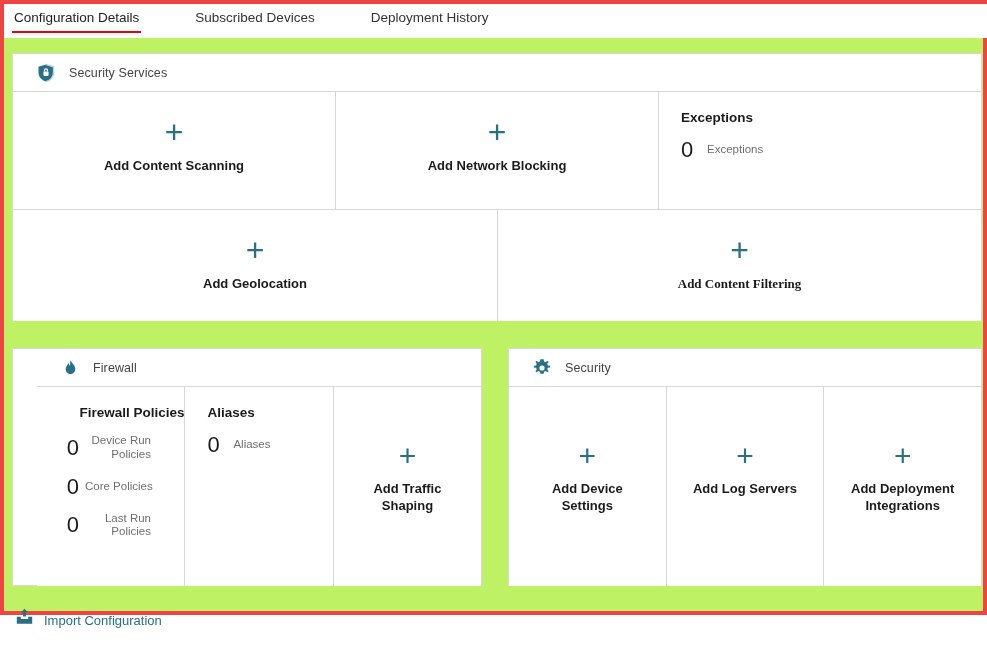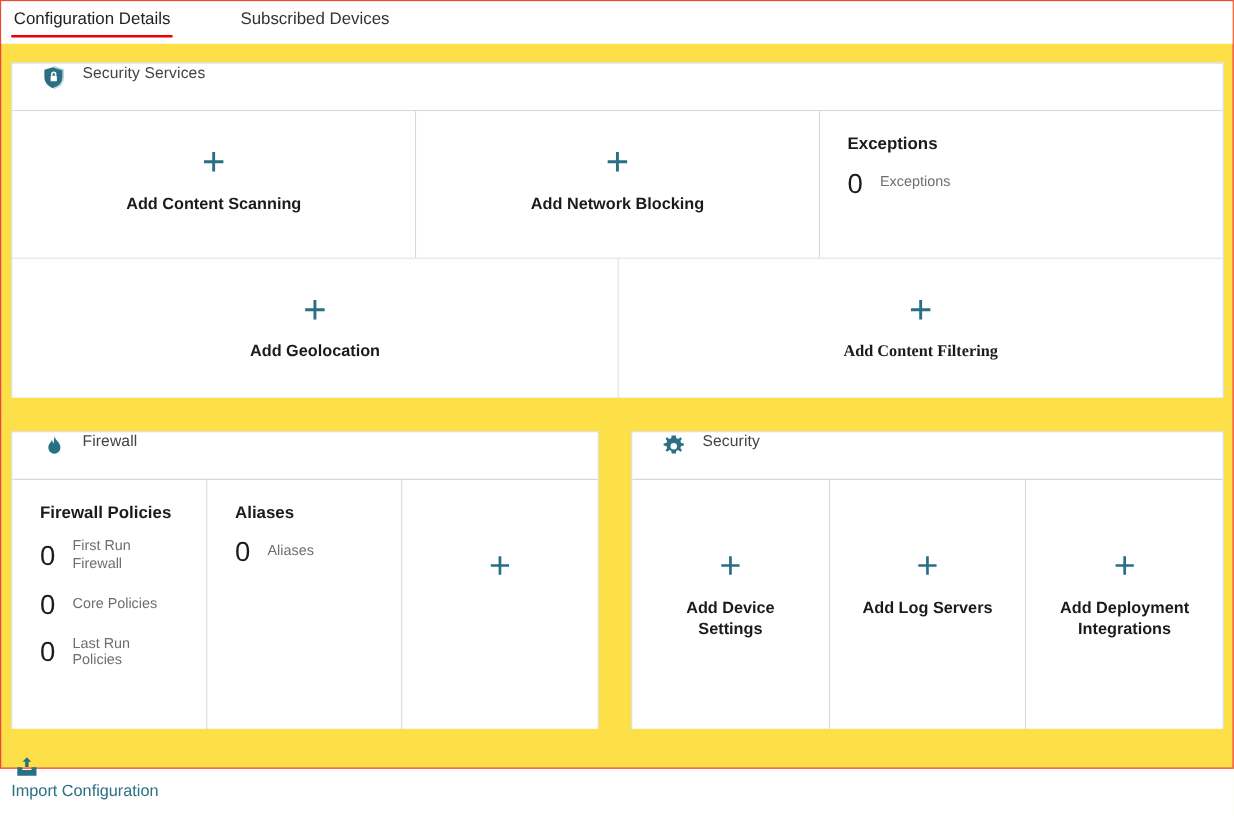--- a/index.html
+++ b/index.html
@@ -12,22 +12,22 @@
     height: 653px;
     font-family: "Liberation Sans", sans-serif;
     color: #333333;
     overflow: hidden;
   }
   .page {
     position: relative;
     width: 987px;
     height: 615px;
     box-sizing: border-box;
-    border: 1px solid #ef4444;
-    background: #fde047;
+    border: 4px solid #ef4444;
+    background: #bef264;
   }
 
   
   .tabbar {
     position: absolute;
     left: 0; top: 0;
     width: 985px;
     height: 34px;
     display: flex;
     align-items: flex-start;
@@ -57,20 +57,21 @@
     position: absolute;
     box-sizing: border-box;
     border: 1px solid #d5d7d8;
     background: #ffffff;
   }
   .panel-head {
     height: 38px;
     box-sizing: border-box;
     border-bottom: 1px solid #d5d7d8;
     display: flex;
+    align-items: center;
     padding-left: 22px;
     background: #ffffff;
   }
   .panel-head .ico {
     width: 22px;
     height: 22px;
     display: inline-flex;
     align-items: center;
     justify-content: center;
     margin-right: 12px;
@@ -148,32 +149,31 @@
     max-width: 66px;
   }
   .stat-lbl.wide { max-width: 120px; }
 
   
   #sec-panel { left: 8px; top: 49px; width: 970px; height: 268px; }
   #sec-row1 { height: 117px; }
   #sec-row2 { height: 111px; }
 
   
-  #fw-panel { left: 8px; top: 344px; width: 470px; height: 238px; }
+  #fw-panel { left: 8px; top: 344px; width: 470px; height: 238px; padding-left: 24px; }
   #set-panel { left: 504px; top: 344px; width: 474px; height: 238px; }
 
   
   .footer-link {
     position: absolute;
     left: 8px;
     top: 600px;
     display: flex;
-    align-items: flex-start;
+    align-items: flex-end;
     cursor: pointer;
-    flex-direction: column;
   }
   .footer-link .ico {
     width: 24px; height: 24px;
     display: inline-flex;
     align-items: center;
     justify-content: center;
     margin-right: 8px;
   }
   .footer-link .flabel {
     font-size: 13px;
@@ -185,20 +185,23 @@
 
 <div class="page">
 
   <div class="tabbar">
     <div class="tab t1 active">
       <span>Configuration Details</span>
       <span class="tab-underline"></span>
     </div>
     <div class="tab t2">
       <span>Subscribed Devices</span>
+    </div>
+    <div class="tab t3">
+      <span>Deployment History</span>
     </div>
   </div>
 
   <div class="panel" id="sec-panel">
 
     <div class="panel-head">
       <span class="ico">
         <svg width="20" height="20" viewBox="0 0 24 24">
           <path d="M12 1.8 L21 4.6 V11.4 C21 16.8 17.2 20.8 12 22.3 C6.8 20.8 3 16.8 3 11.4 V4.6 Z" fill="#2a7085"></path>
           <path d="M12 1.8 L21 4.6 V11.4 C21 16.8 17.2 20.8 12 22.3" fill="none" stroke="#b9d3da" stroke-width="1.6"></path>
@@ -253,25 +256,25 @@
           <path d="M12 2.2 C13.6 6.4 17 7.6 17.9 11.6 C18.9 16.1 15.9 19.6 12 19.6
                    C8.1 19.6 5.1 16.1 6.1 11.6 C6.7 8.9 8.6 8.1 9.6 5.6
                    C10.1 7.6 10.9 8.6 11.4 9.4 C11.4 6.8 11.6 4.3 12 2.2 Z" fill="#2a7085"></path>
         </svg>
       </span>
       <span class="panel-title">Firewall</span>
     </div>
 
     <div class="panel-body" style="height:199px;">
 
-      <div class="stat-block" style="width:155px;">
+      <div class="stat-block" style="width:155px;text-align:right;">
         <div class="stat-head">Firewall Policies</div>
         <div class="stat-row">
           <span class="stat-num">0</span>
-          <span class="stat-lbl">First Run Firewall</span>
+          <span class="stat-lbl">Device Run Policies</span>
         </div>
         <div class="stat-row">
           <span class="stat-num">0</span>
           <span class="stat-lbl" style="max-width:90px;">Core Policies</span>
         </div>
         <div class="stat-row">
           <span class="stat-num">0</span>
           <span class="stat-lbl">Last Run Policies</span>
         </div>
       </div>
@@ -283,20 +286,21 @@
         <div class="stat-row">
           <span class="stat-num">0</span>
           <span class="stat-lbl wide">Aliases</span>
         </div>
       </div>
 
       <div class="vdiv"></div>
 
       <div class="tile" style="width:156px;padding-top:54px;">
         <span class="plus" style="font-size:30px;">+</span>
+        <span class="tile-label" style="max-width:96px;">Add Traffic Shaping</span>
       </div>
 
     </div>
   </div>
 
   <div class="panel" id="set-panel">
 
     <div class="panel-head">
       <span class="ico">
         <svg width="20" height="20" viewBox="0 0 24 24">

